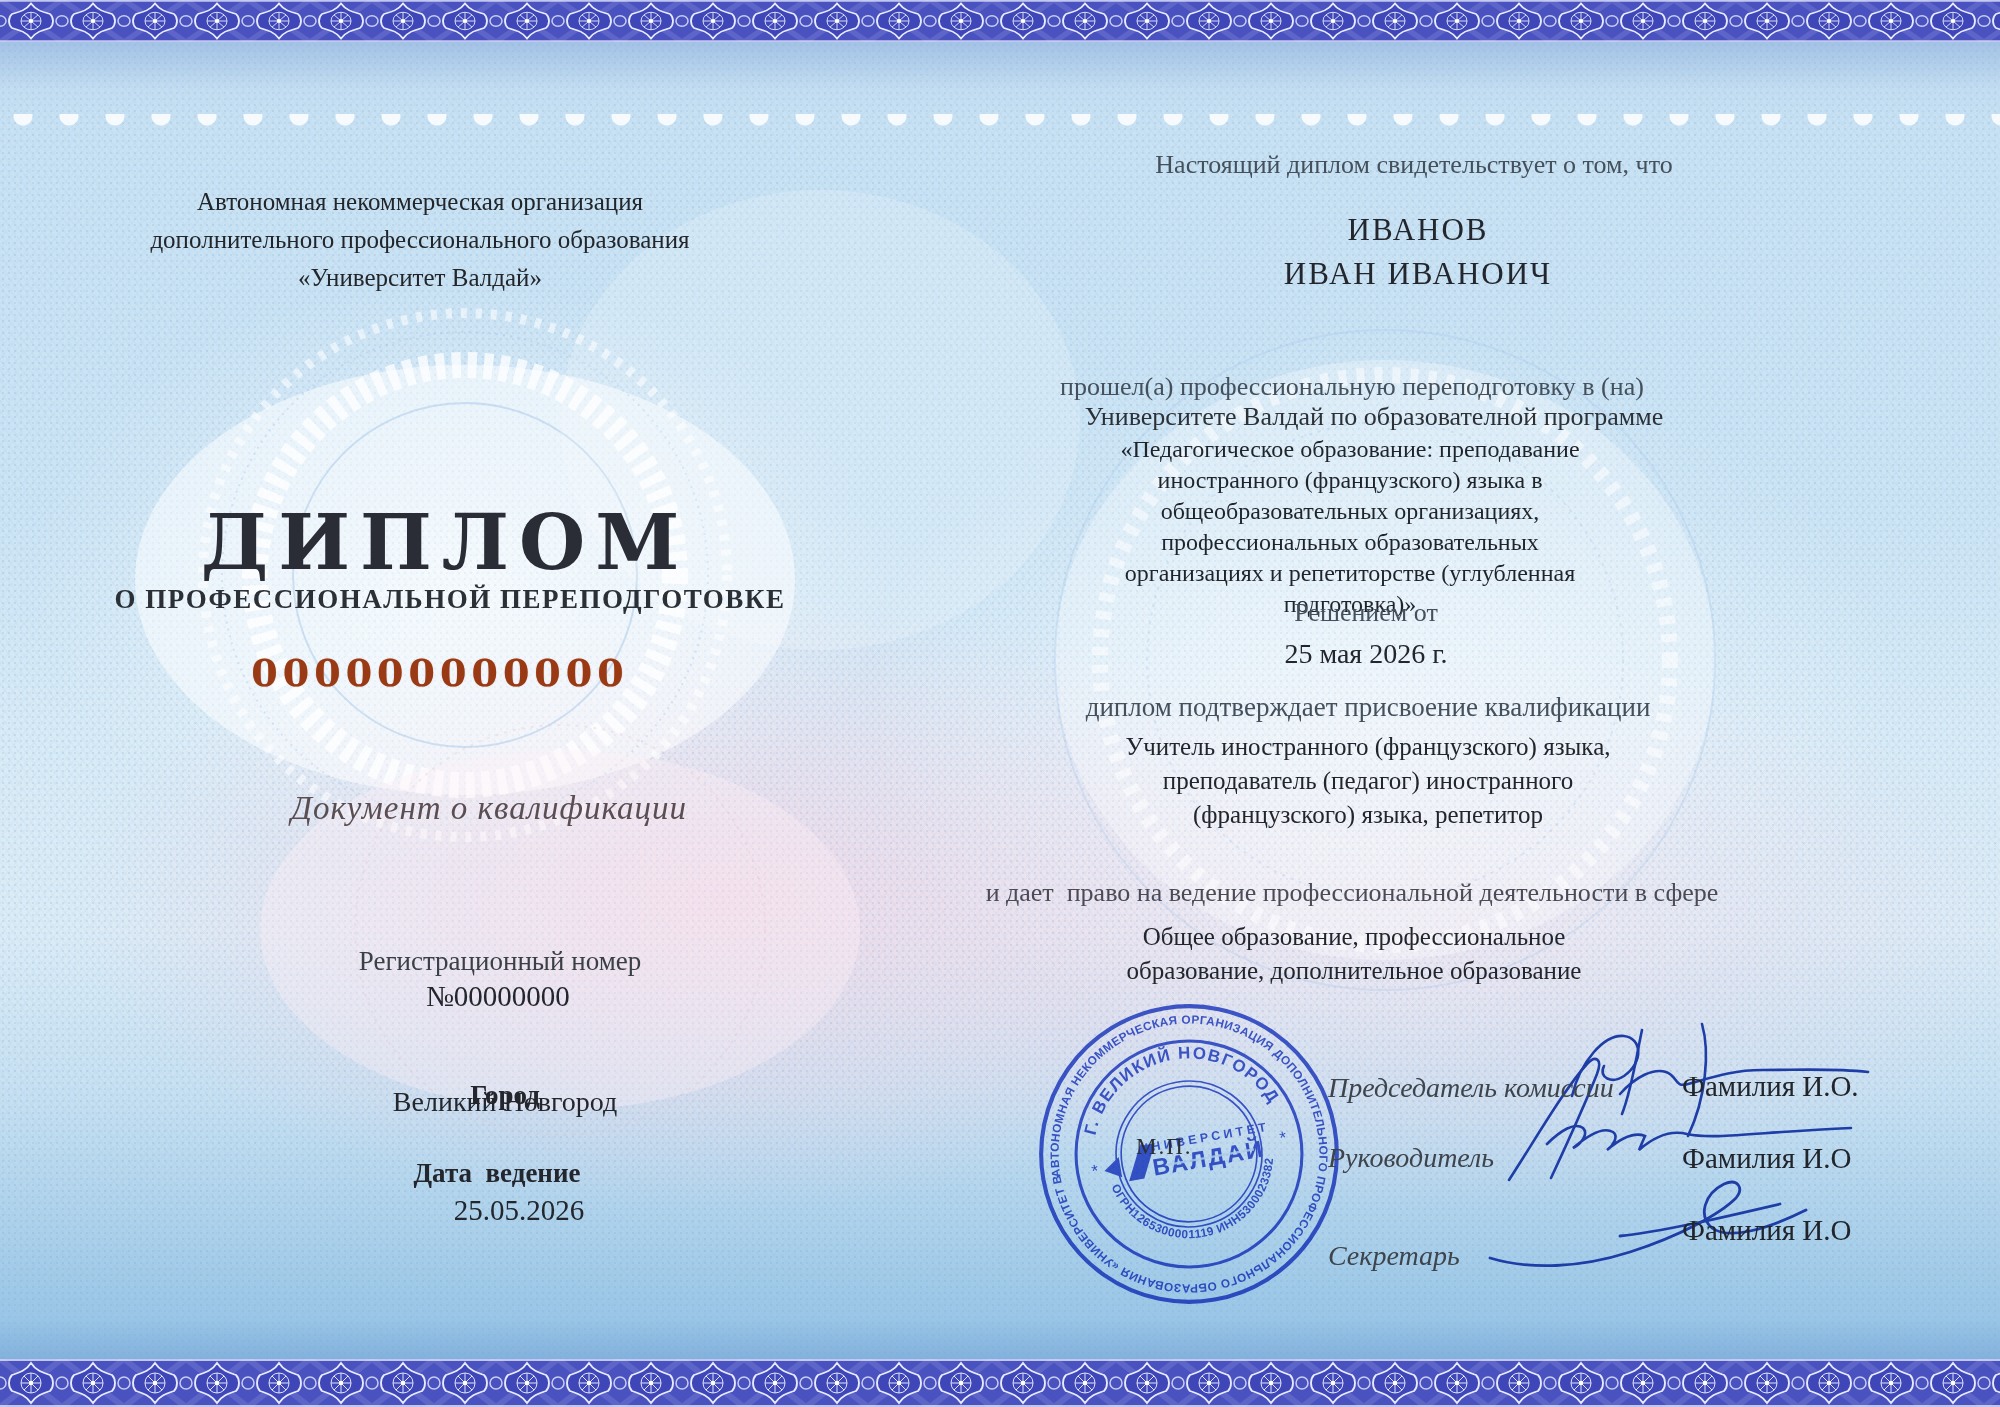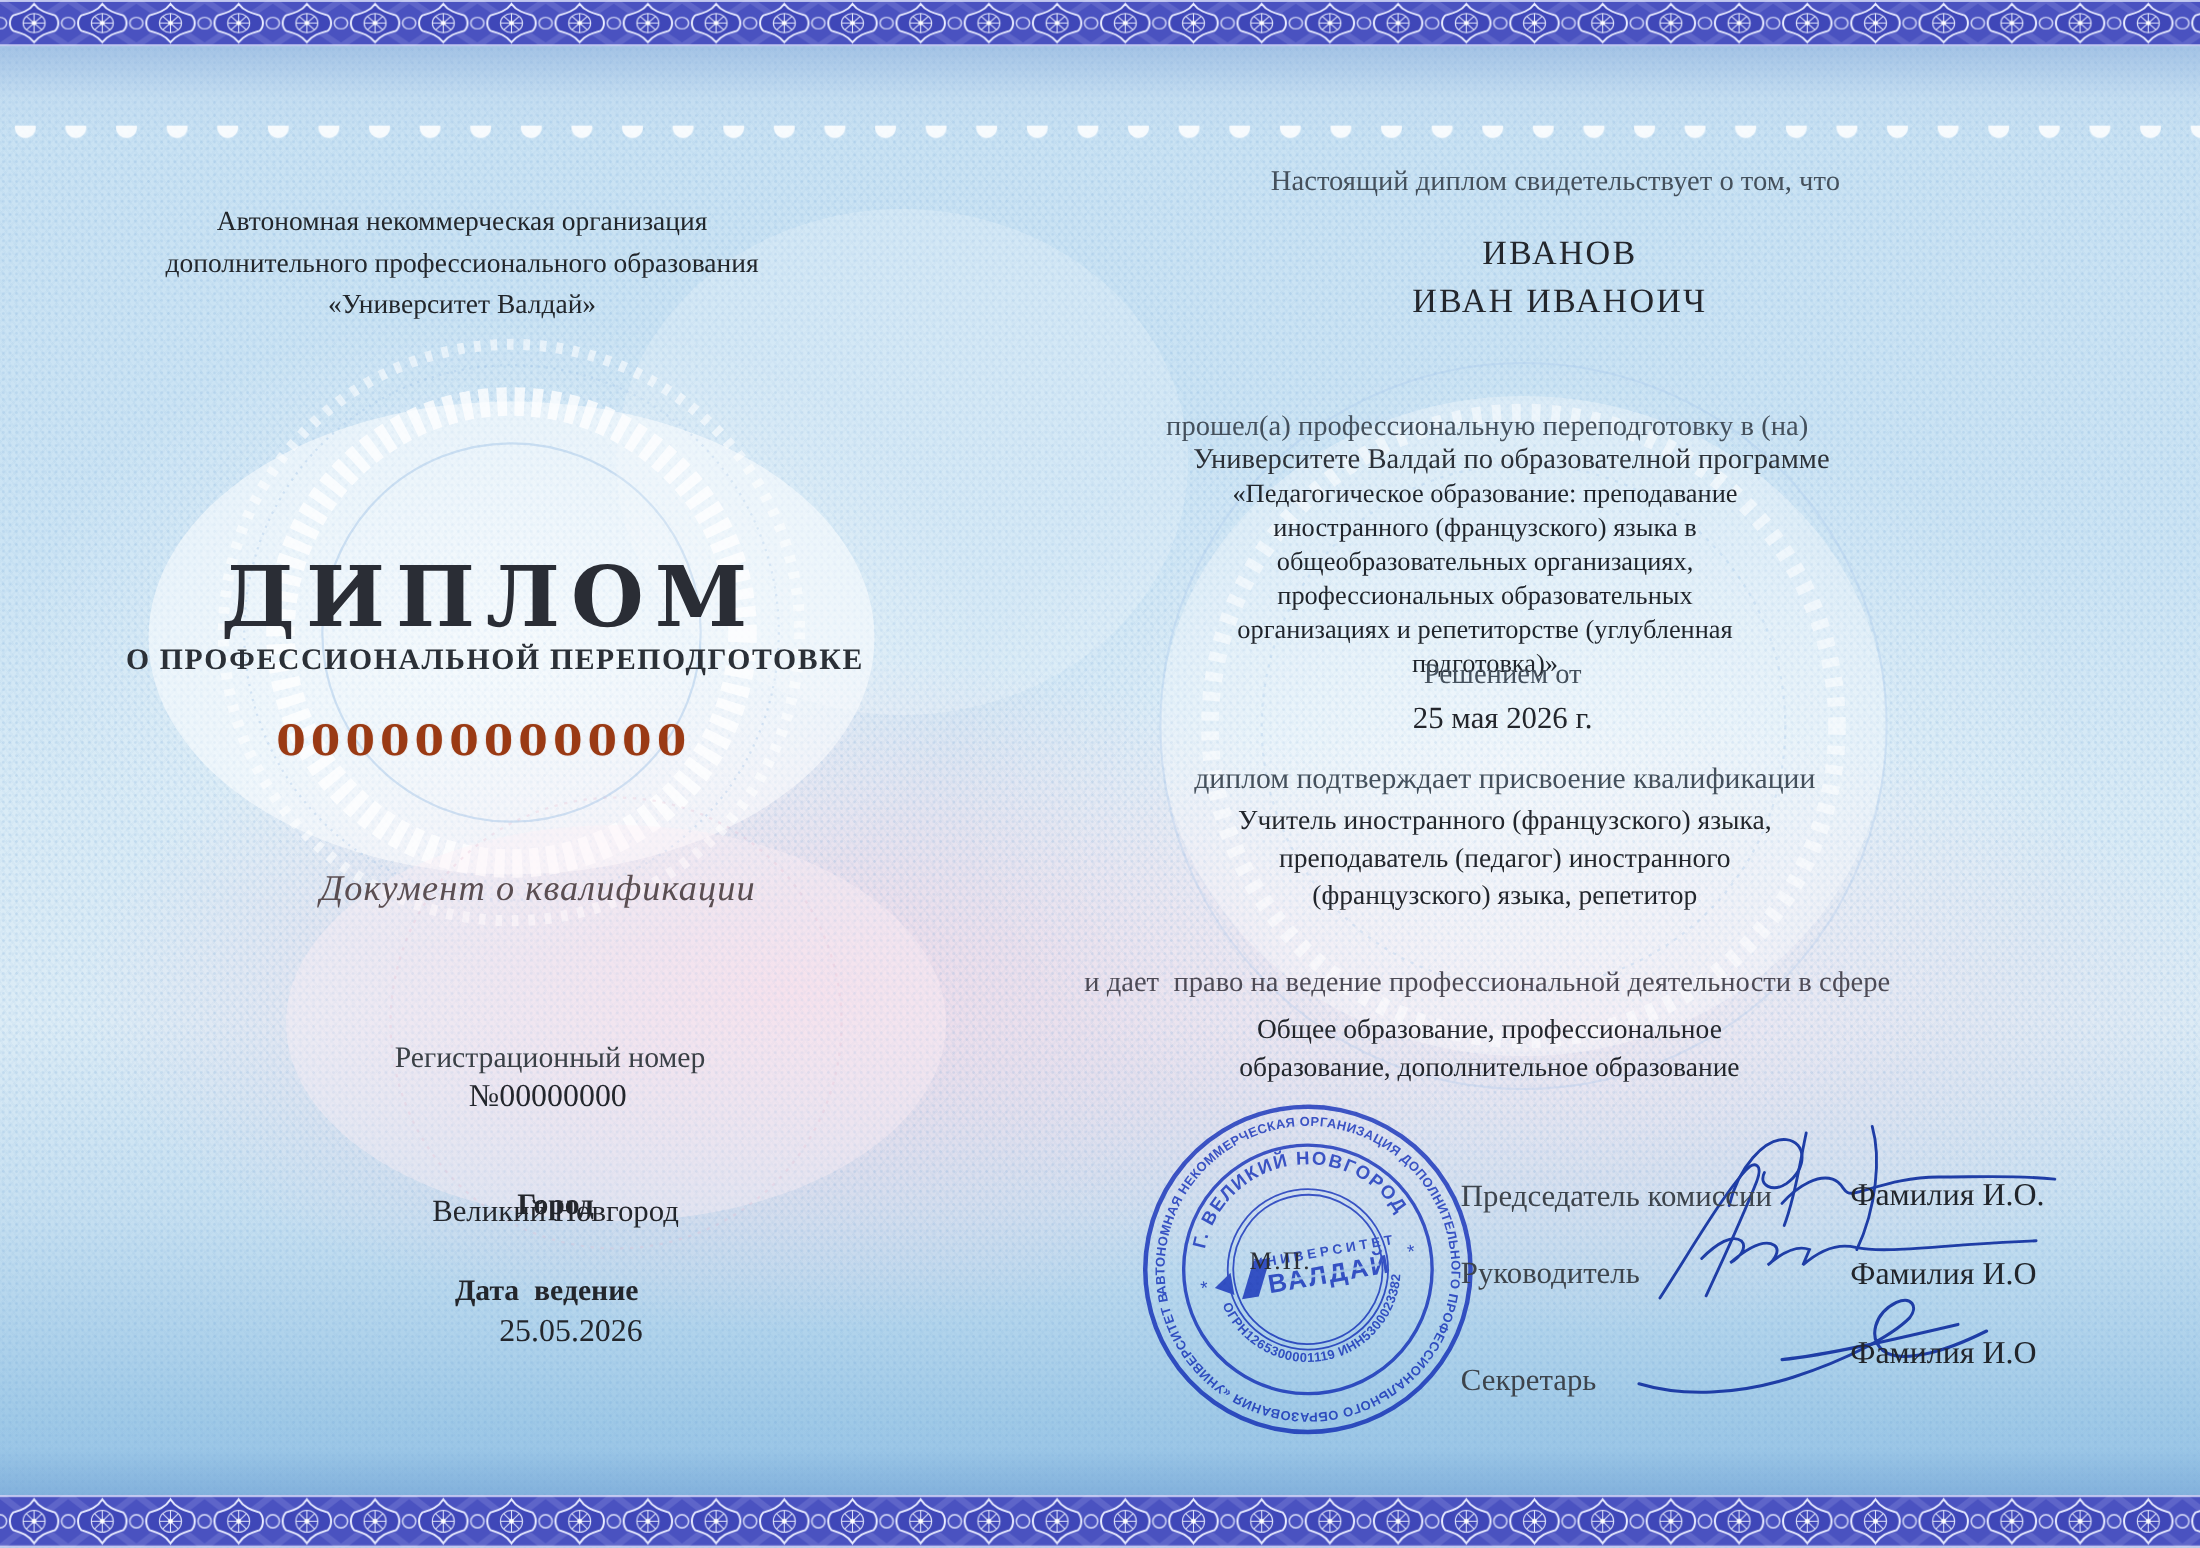--- a/index.html
+++ b/index.html
@@ -43,21 +43,21 @@
   
   .tb{position:absolute;transform:translateX(-50%);text-align:center;z-index:5;}
   .ink{color:#23262c;}
   .lbl{color:#44505c;}
   .org{font-size:25px;color:#22262b;}
   .title{font-family:"DejaVu Serif","Liberation Serif",serif;font-size:76px;font-weight:bold;letter-spacing:10px;color:#2a2d35;}
   .subtitle{font-size:27px;font-weight:bold;letter-spacing:1.5px;color:#2b3037;}
   .serial{font-family:"DejaVu Serif",serif;font-size:38px;font-weight:bold;letter-spacing:5px;color:#9a3a14;text-shadow:0 0 1px rgba(154,58,20,.5);}
   .dockind{font-size:33px;font-style:italic;color:#5a4e52;letter-spacing:1px;}
   .w600{font-weight:600;}
-  .sig-role{position:absolute;font-size:28px;color:#3d444c;z-index:5;white-space:pre;}
+  .sig-role{position:absolute;font-size:28px;font-style:italic;color:#3d444c;z-index:5;white-space:pre;}
   .sig-name{position:absolute;font-size:29px;color:#21252b;z-index:5;white-space:pre;}
   .sig-ink{position:absolute;z-index:4;}
   .stamp{position:absolute;left:1035px;top:1000px;width:308px;height:308px;z-index:4;opacity:.88;transform:rotate(-10deg);mix-blend-mode:multiply;}
   .stamp text{fill:#2c49cc;}
   .stamp-outer-text{font-family:"Liberation Sans",sans-serif;font-size:11.5px;font-weight:bold;letter-spacing:.4px;}
   .stamp-inner-top{font-family:"Liberation Sans",sans-serif;font-size:16.5px;font-weight:bold;letter-spacing:1.5px;}
   .stamp-inner-bottom{font-family:"Liberation Sans",sans-serif;font-size:11.5px;font-weight:bold;letter-spacing:.5px;}
   .stamp-star{font-family:"Liberation Sans",sans-serif;font-size:17px;}
   .logo-top{font-family:"Liberation Sans",sans-serif;font-size:12px;font-weight:bold;letter-spacing:3.5px;}
   .logo-bottom{font-family:"Liberation Sans",sans-serif;font-size:23px;font-weight:bold;letter-spacing:2px;}

